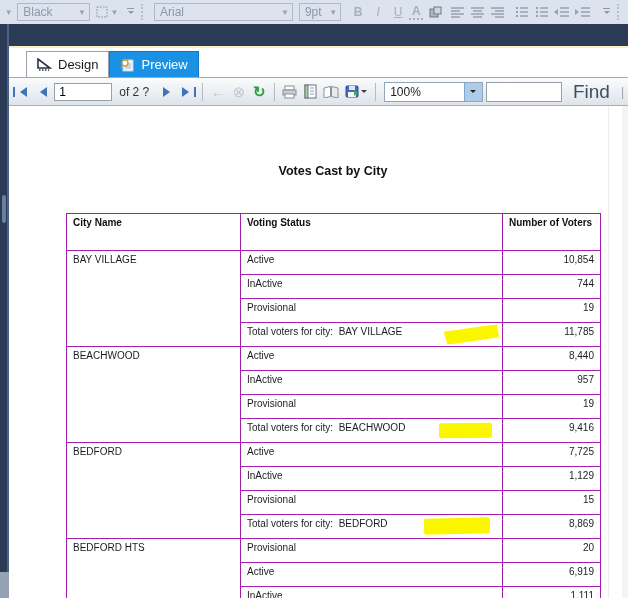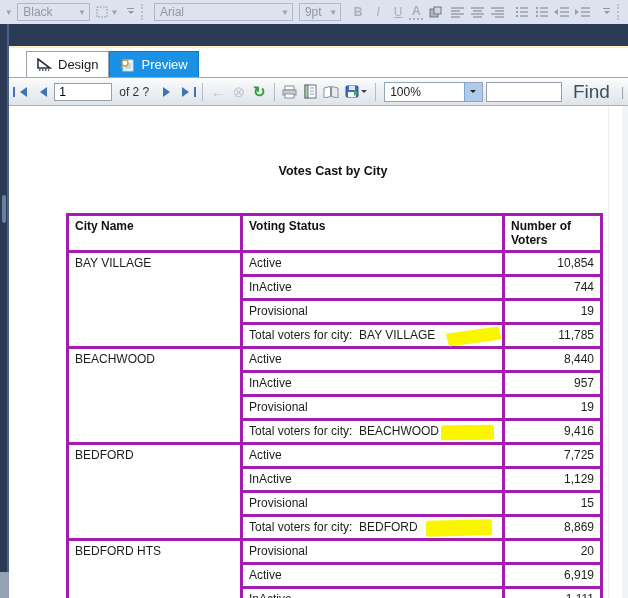--- a/index.html
+++ b/index.html
@@ -72,21 +72,21 @@
   .endsep{color:#9aa0a8;}
 
   
   .report-area{position:absolute;left:9px;top:106px;width:619px;height:492px;background:#fff;overflow:hidden;}
   .page-edge{position:absolute;left:599px;top:0;width:1px;height:100%;background:#ececec;}
   .scroll-strip{position:absolute;right:0;top:0;width:6px;height:100%;background:#f3f4f5;}
   .rpt-title{position:absolute;left:57px;top:58px;width:534px;text-align:center;
              font-weight:bold;font-size:12.5px;color:#111;}
   table.rpt{position:absolute;left:57px;top:107px;width:534px;border-collapse:collapse;table-layout:fixed;}
   table.rpt col.c1{width:174px;} table.rpt col.c2{width:262px;} table.rpt col.c3{width:98px;}
-  table.rpt th,table.rpt td{border:3px solid #a21caf;font-size:12px;font-weight:normal;
+  table.rpt th,table.rpt td{border:1px solid #a21caf;font-size:10px;font-weight:normal;
              padding:3px 6px;vertical-align:top;box-sizing:border-box;}
   table.rpt th{font-weight:bold;color:#111;text-align:left;height:37px;}
   table.rpt td{height:24px;}
   td.city-cell{vertical-align:top;color:#1c1c1c;}
   td.num-cell{text-align:right;}
   td.total-cell{position:relative;}
   td.total-cell .lbl{white-space:pre;}
   td.total-num{font-weight:bold;}
   .marker{position:absolute;background:#fbf500;border-radius:2px;}
   .marker.m0{left:203px;top:3px;width:55px;height:17px;transform:rotate(-4deg);

